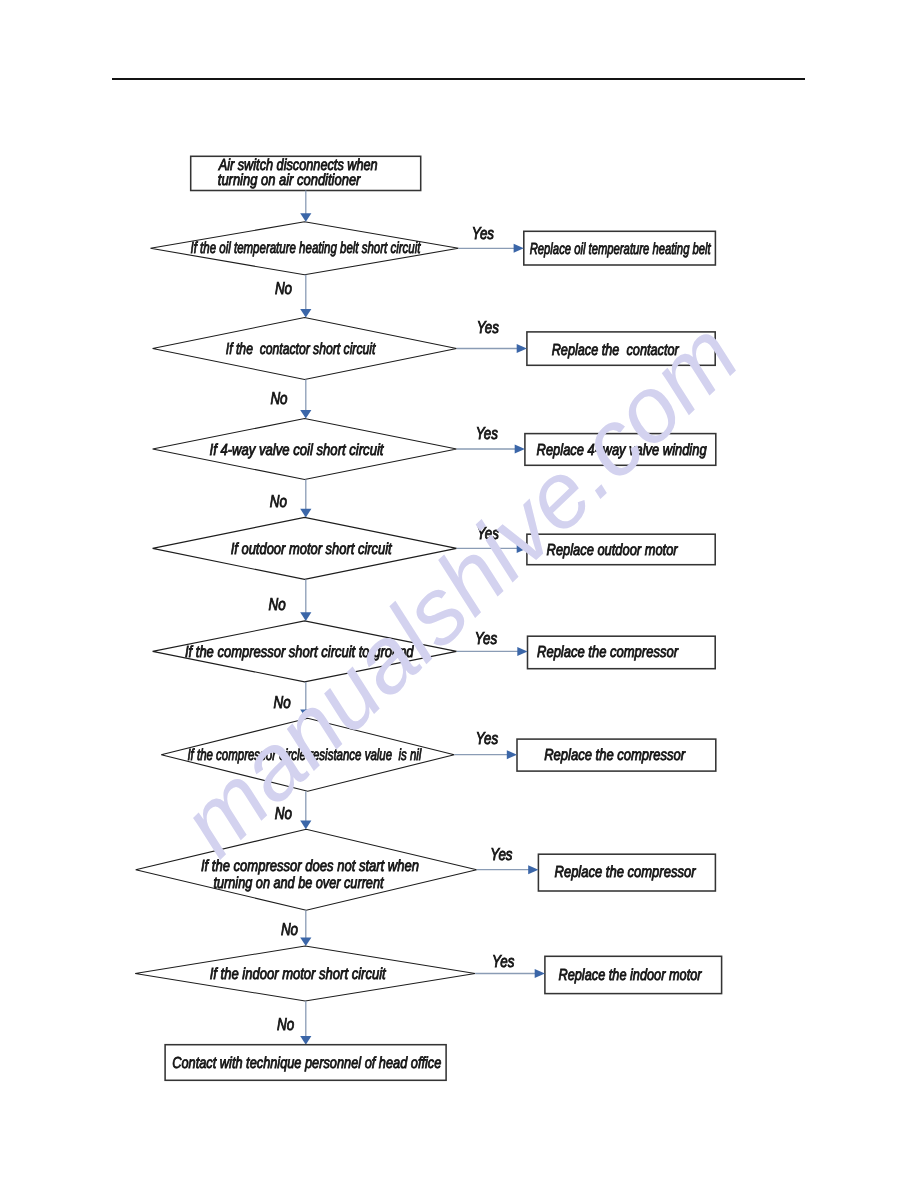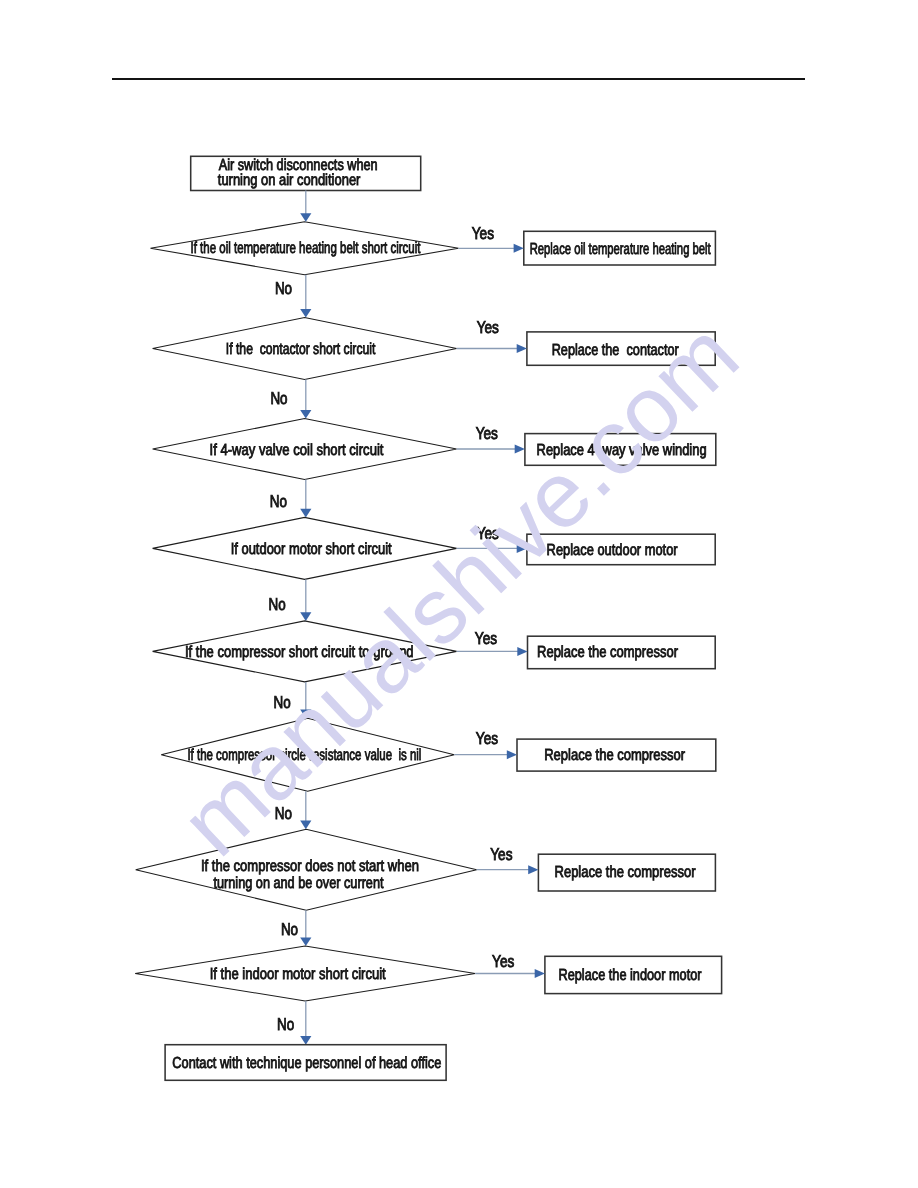--- a/index.html
+++ b/index.html
@@ -1,19 +1,19 @@
 <!DOCTYPE html>
 <html><head>
 <meta charset="utf-8">
 <title>Air switch disconnects troubleshooting flowchart</title>
 <style>
   html,body{margin:0;padding:0;background:#ffffff;-webkit-font-smoothing:antialiased;text-rendering:geometricPrecision;}
   body{width:918px;height:1188px;position:relative;overflow:hidden;
        font-family:"Liberation Sans",sans-serif;color:#111;}
-  .page{position:absolute;left:0;top:0;width:918px;height:1188px;background:#fff;filter:opacity(0.999) blur(0.28px);}
+  .page{position:absolute;left:0;top:0;width:918px;height:1188px;background:#fff;filter:opacity(0.999) blur(0.28px);font-style:italic;}
   .hrule{position:absolute;left:112px;top:78.2px;width:693px;height:1.7px;background:#141414;}
   svg#chart{position:absolute;left:0;top:0;width:918px;height:1188px;}
   .shape{fill:none;stroke:#1d1d1d;stroke-width:1.1;}
   .boxshape{fill:none;stroke:#343434;stroke-width:1.55;}
   .conn{stroke:#8a9cb5;stroke-width:1.3;fill:none;}
   .connhead{fill:#3b66a8;}
   .lbl{font-family:"Liberation Sans",sans-serif;font-size:16px;fill:#131313;stroke:#131313;stroke-width:0.85;paint-order:stroke fill;}
   .lbl-yn{font-family:"Liberation Sans",sans-serif;font-size:17px;fill:#131313;stroke:#131313;stroke-width:0.9;paint-order:stroke fill;}
   .wm{position:absolute;left:0;top:0;width:918px;height:1188px;pointer-events:none;overflow:visible;}
   .wm-text{font-family:"Liberation Sans",sans-serif;font-size:93px;font-weight:400;

